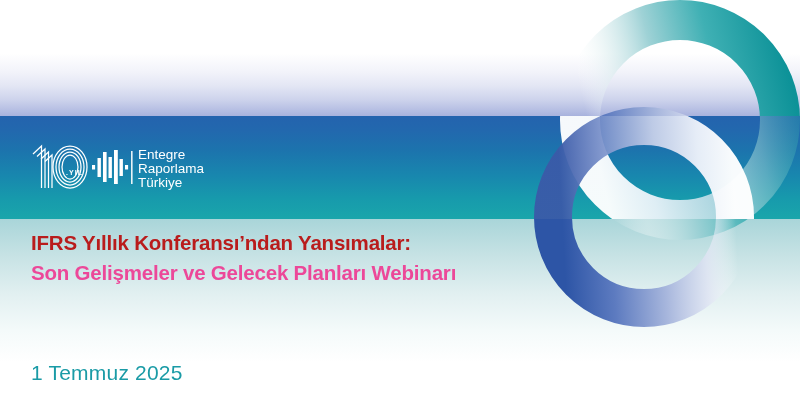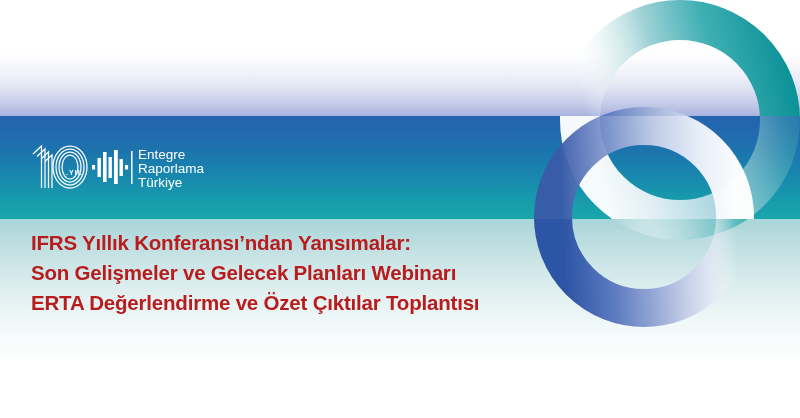--- a/index.html
+++ b/index.html
@@ -62,21 +62,21 @@
     position:absolute;left:31px;top:228px;width:620px;
   }
   .title-line{
     color:#2a6bb4;
     font-size:20.5px;
     line-height:30px;
     letter-spacing:-0.2px;
     white-space:nowrap;
   }
   .title-line.bold{font-weight:bold;color:#b91c1c;}
-  .title-line.semi{font-weight:bold;color:#b91c1c;}
+  .title-line.semi{font-weight:bold;color:#ec4899;}
   .date{
     position:absolute;left:31px;top:361px;
     color:#1a9ba6;
     font-size:21px;
     font-weight:normal;
     letter-spacing:0.2px;
     white-space:nowrap;
   }
 </style>
 </head>
@@ -164,17 +164,17 @@
 
       <text x="108" y="18" font-family="Liberation Sans, sans-serif" font-size="13.5" fill="#ffffff">Entegre</text>
       <text x="108" y="32" font-family="Liberation Sans, sans-serif" font-size="13.5" fill="#ffffff">Raporlama</text>
       <text x="108" y="46" font-family="Liberation Sans, sans-serif" font-size="13.5" fill="#ffffff">Türkiye</text>
     </svg>
   </div>
 
   <div class="titles">
     <div class="title-line bold">IFRS Yıllık Konferansı’ndan Yansımalar:</div>
     <div class="title-line semi">Son Gelişmeler ve Gelecek Planları Webinarı</div>
-    <div class="title-line semi">ERTA Değerlendirme ve Özet Çıktılar Toplantısı</div>
   </div>
 
+  <div class="date">1 Temmuz 2025</div>
 
 </div>
 
 </body></html>

